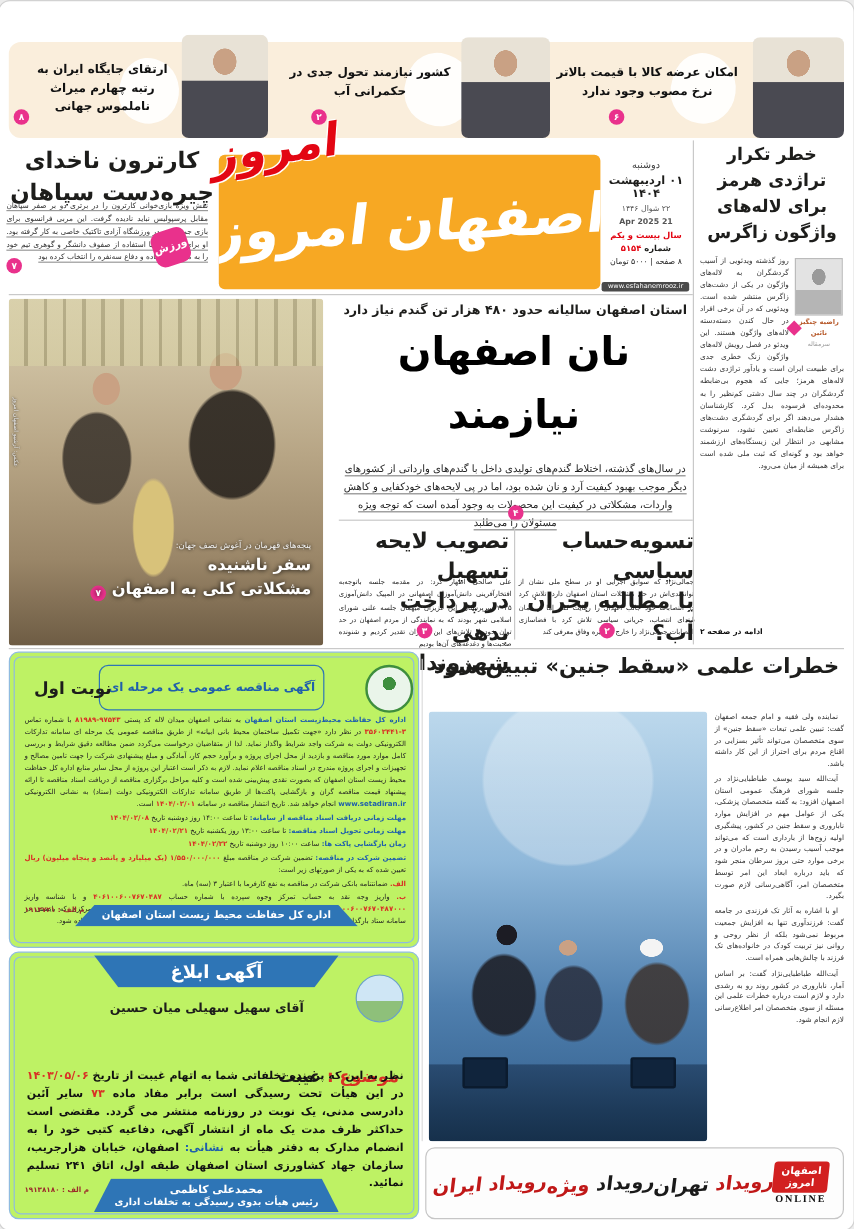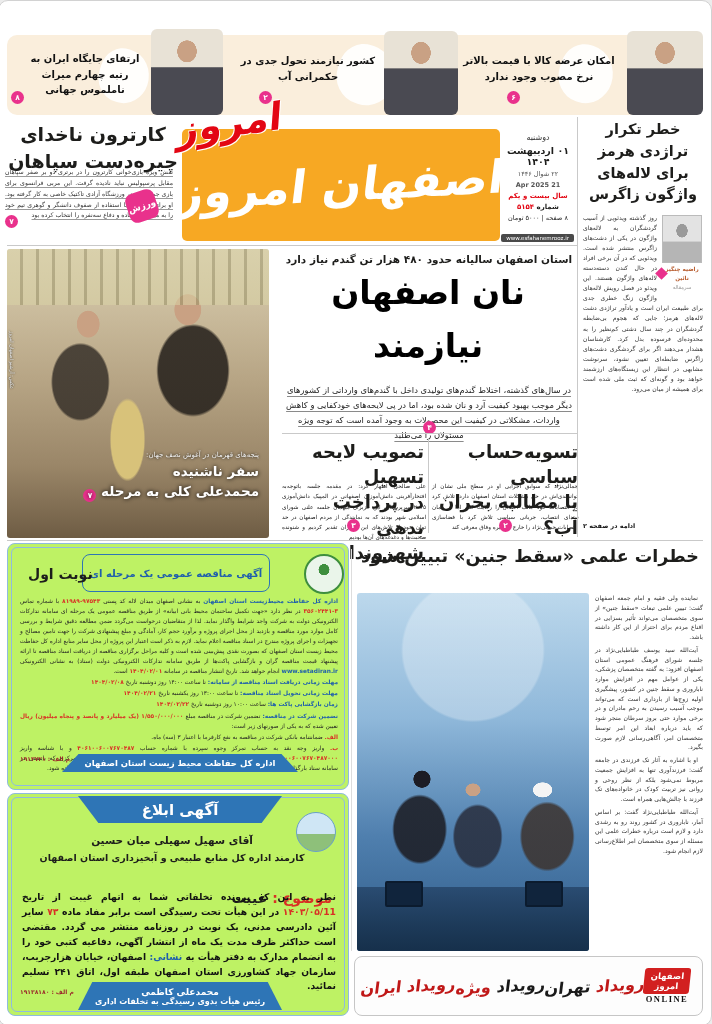--- a/index.html
+++ b/index.html
@@ -201,21 +201,21 @@
   <div class="sub-body" style="left:283px;top:480px;width:144px;">علی صالحی اظهار کرد: در مقدمه جلسه باتوجه‌به افتخارآفرینی دانش‌آموزان اصفهانی در المپیک دانش‌آموزی ۲۰۲۵ سرپرستان، این عزیزان میهمان جلسه علنی شورای اسلامی شهر بودند که به نمایندگی از مردم اصفهان در حد توان خود از تلاش‌های این عزیزان تقدیر کردیم و شنونده صحبت‌ها و دغدغه‌های آن‌ها بودیم</div>
   <div class="abs pagenum" style="left:348px;top:518px;">۳</div>
 
   <div class="abs photo-main">
     <div class="arches"></div>
   </div>
   <div class="photo-cap">
     <div class="cap-kicker">پنجه‌های قهرمان در آغوش نصف جهان:</div>
     <div class="cap-title">
       <span>سفر ناشنیده</span><br>
-      <span>محمدعلی کلی به مرحله</span>
+      <span>مشکلاتی کلی به اصفهان</span>
       <span class="pagenum" style="position:relative;display:inline-flex;top:2px;">۷</span>
     </div>
   </div>
   <div class="abs photo-credit">عکس: آرشیو اصفهان امروز</div>
 
   <div class="abs rule" style="left:578px;top:116px;width:1px;height:420px;"></div>
   <div class="abs rule" style="left:8px;top:244px;width:570px;height:1px;"></div>
   <div class="abs rule" style="left:283px;top:432px;width:295px;height:1px;"></div>
   <div class="abs rule" style="left:429px;top:438px;width:1px;height:94px;"></div>
   <div class="abs rule" style="left:8px;top:539px;width:696px;height:1px;"></div>
@@ -291,28 +291,27 @@
       <div class="m-alef" style="left:8px;top:207px;">م الف : ۱۹۱۳۷۲۱</div>
       <div class="ribbon rib-bottom" style="left:50px;top:206px;width:236px;height:18px;font-size:8.5px;">اداره کل حفاظت محیط زیست استان اصفهان</div>
     </div>
   </div>
 
   <div class="notice" style="left:8px;top:792px;width:342px;height:223px;">
     <div class="notice-inner">
       <div class="ribbon rib-top" style="left:66px;top:-2px;width:204px;height:27px;font-size:15px;">آگهی ابلاغ</div>
       <div class="n2-logo"></div>
       <div class="n2-name">آقای سهیل سهیلی میان حسین</div>
-      <div class="n2-role">کارمند اداره کل منابع طبیعی و آبخیزداری استان اصفهان</div>
       <div class="n2-subject">
         <span class="redv">موضوع :</span>
         <span>غیبت</span>
       </div>
       <div class="n2-body">
         <span>نظر به این که پرونده تخلفاتی شما به اتهام غیبت از تاریخ</span>
-        <span class="redv">۱۴۰۳/۰۵/11</span>
+        <span class="redv">۱۴۰۳/۰۵/۰۶</span>
         <span>در این هیأت تحت رسیدگی است برابر مفاد ماده</span>
         <span class="redv">۷۳</span>
         <span>سایر آئین دادرسی مدنی، یک نوبت در روزنامه منتشر می گردد. مقتضی است حداکثر ظرف مدت یک ماه از انتشار آگهی، دفاعیه کتبی خود را به انضمام مدارک به دفتر هیأت به</span>
         <span class="blue">نشانی:</span>
         <span>اصفهان، خیابان هزارجریب، سازمان جهاد کشاورزی استان اصفهان طبقه اول، اتاق ۲۴۱ تسلیم نمائید.</span>
       </div>
       <div class="m-alef" style="left:8px;top:190px;">م الف : ۱۹۱۳۸۱۸۰</div>
       <div class="ribbon rib-bottom" style="left:66px;top:184px;width:204px;height:28px;">
         <span style="font-size:9px;">محمدعلی کاظمی</span>
         <span style="font-size:8px;">رئیس هیأت بدوی رسیدگی به تخلفات اداری</span>

